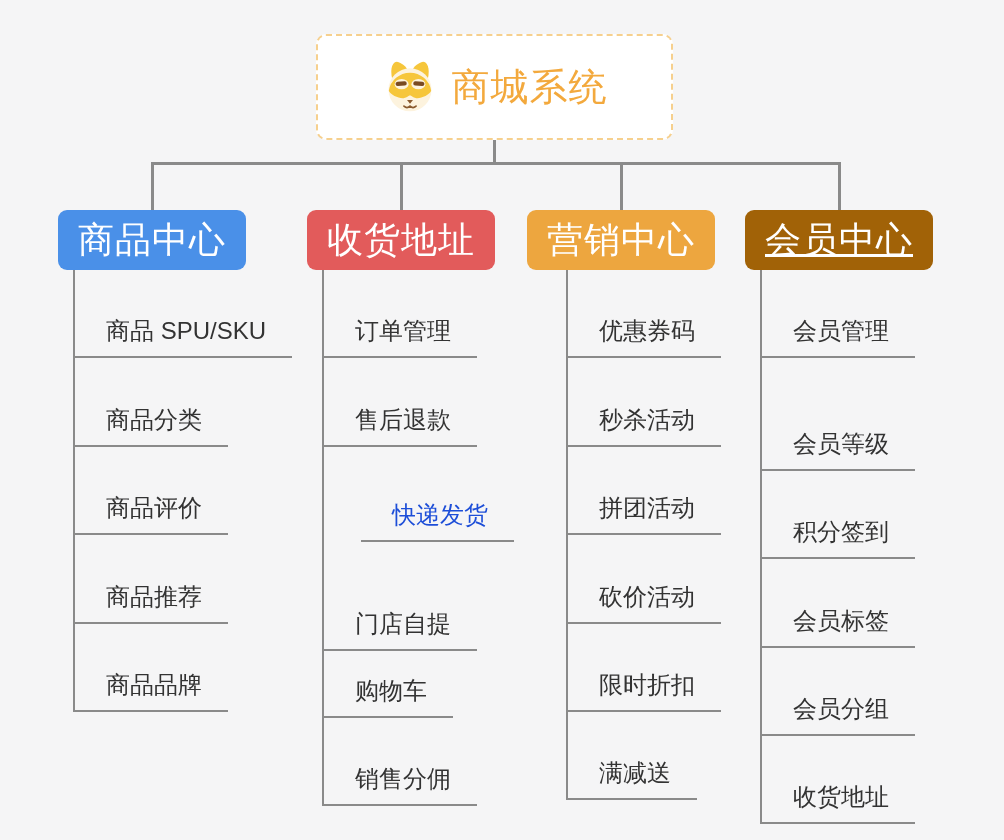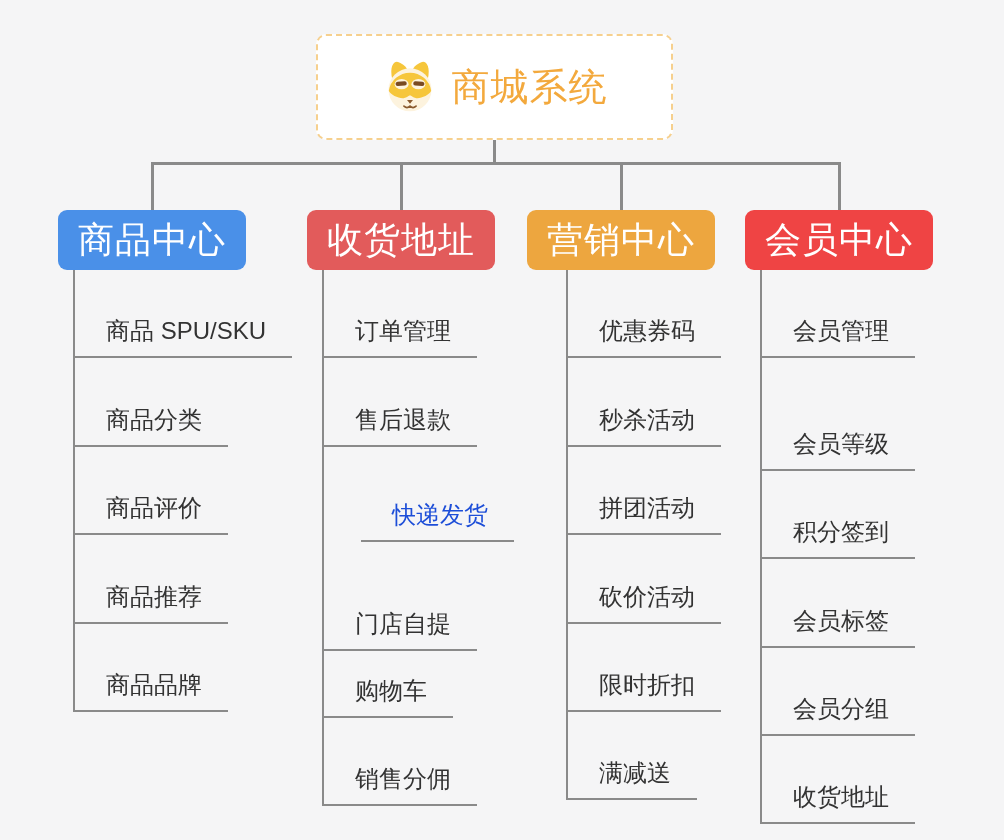--- a/index.html
+++ b/index.html
@@ -101,21 +101,21 @@
       </div>
       <div class="branch-header" style="left: 527px; background: rgb(237, 166, 63);">营销中心</div>
       <div class="branch-column" style="left: 542px; border-color: rgb(138, 138, 138); margin-left: 24px;">
         <div class="child-item" style="height: 88.4px; border-color: rgb(138, 138, 138); color: rgb(51, 51, 51);">优惠券码</div>
         <div class="child-item" style="height: 88.4px; border-color: rgb(138, 138, 138); color: rgb(51, 51, 51);">秒杀活动</div>
         <div class="child-item" style="height: 88.4px; border-color: rgb(138, 138, 138); color: rgb(51, 51, 51);">拼团活动</div>
         <div class="child-item" style="height: 88.4px; border-color: rgb(138, 138, 138); color: rgb(51, 51, 51);">砍价活动</div>
         <div class="child-item" style="height: 88.4px; border-color: rgb(138, 138, 138); color: rgb(51, 51, 51);">限时折扣</div>
         <div class="child-item" style="height: 88.4px; border-color: rgb(138, 138, 138); color: rgb(51, 51, 51);">满减送</div>
       </div>
-      <div class="branch-header" style="left: 745px; background: #ef4444;">会员中心</div>
+      <div class="branch-header" style="left: 745px; background: #a16207; text-decoration: underline;">会员中心</div>
       <div class="branch-column" style="left: 760px; border-color: rgb(138, 138, 138);">
         <div class="child-item" style="height: 88.4px; border-color: rgb(138, 138, 138); color: rgb(51, 51, 51);">会员管理</div>
         <div class="child-item" style="height: 88.4px; border-color: rgb(138, 138, 138); color: rgb(51, 51, 51); margin-top: 24px;">会员等级</div>
         <div class="child-item" style="height: 88.4px; border-color: rgb(138, 138, 138); color: rgb(51, 51, 51);">积分签到</div>
         <div class="child-item" style="height: 88.4px; border-color: rgb(138, 138, 138); color: rgb(51, 51, 51);">会员标签</div>
         <div class="child-item" style="height: 88.4px; border-color: rgb(138, 138, 138); color: rgb(51, 51, 51);">会员分组</div>
         <div class="child-item" style="height: 88.4px; border-color: rgb(138, 138, 138); color: rgb(51, 51, 51);">收货地址</div>
       </div>
     </div>
 

